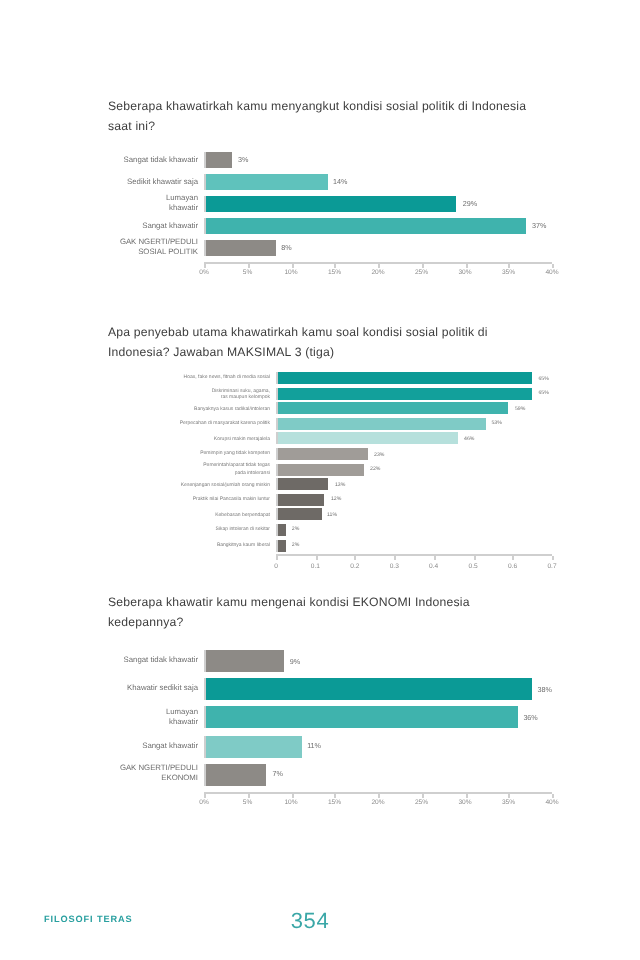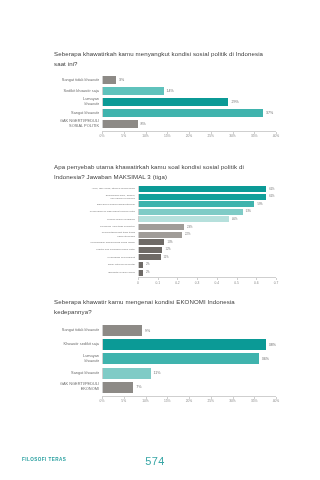--- a/index.html
+++ b/index.html
@@ -375,15 +375,15 @@
           <div class="ticklabel" style="left: 75%;">30%</div>
           <div class="tick" style="left: 87.5%;"></div>
           <div class="ticklabel" style="left: 87.5%;">35%</div>
           <div class="tick" style="left: 100%;"></div>
           <div class="ticklabel" style="left: 100%;">40%</div>
         </div>
     </div>
   </div>
 
   <div class="footer-brand">FILOSOFI TERAS</div>
-  <div class="footer-page">574</div>
+  <div class="footer-page">354</div>
 
 </div>
 
 </body></html>

